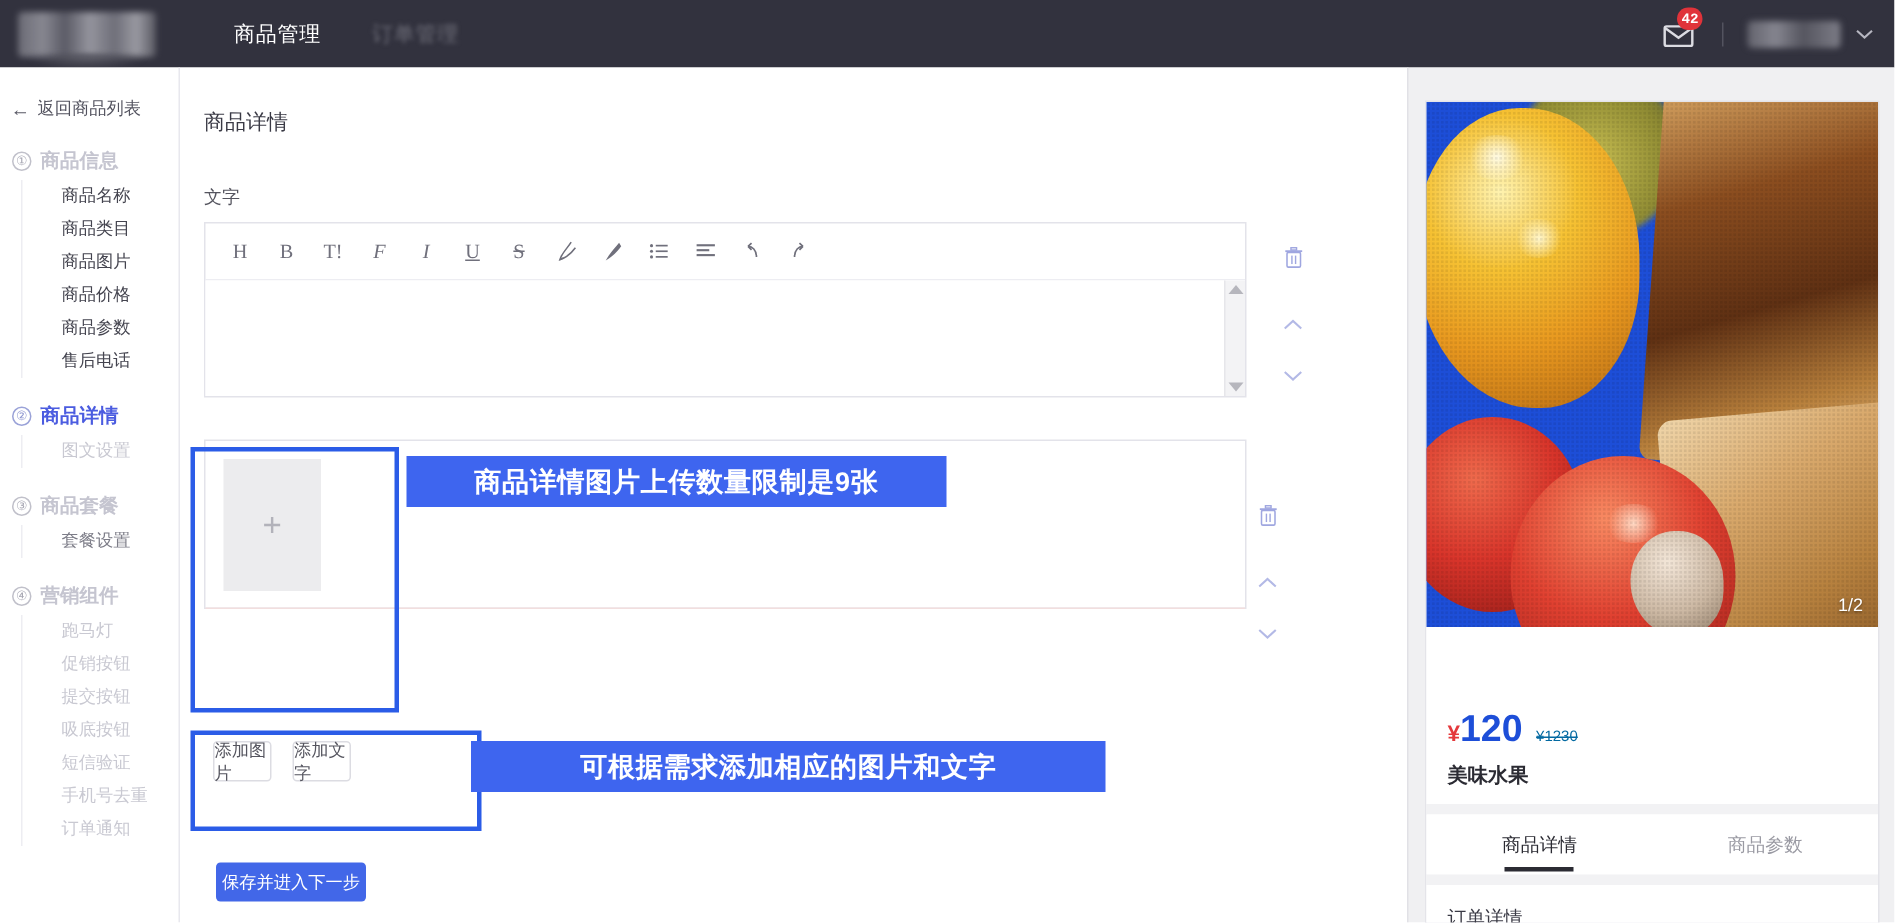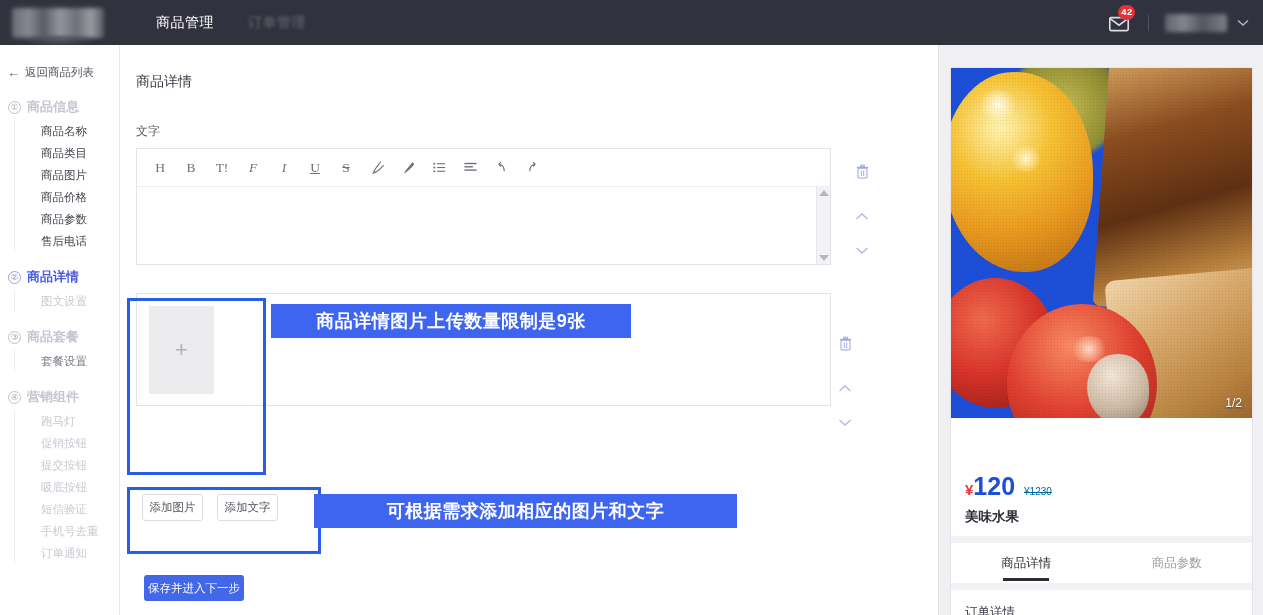--- a/index.html
+++ b/index.html
@@ -142,21 +142,21 @@
   
   .hl { position: absolute; border: 3px solid #2b5ce7; pointer-events: none; }
   .banner {
     position: absolute; background: #3e65ef; color: #fff; font-weight: bold;
     display: flex; align-items: center; justify-content: center;
     letter-spacing: .5px; white-space: nowrap;
   }
 
   .addbtns { position: absolute; left: 142px; top: 494px; display: flex; gap: 14px; }
   .addbtn {
-    width: 61px; height: 27px; border: 1px solid #dcdce2; background: #fff;
+    width: 39px; height: 27px; border: 1px solid #dcdce2; background: #fff;
     color: #55555f; font-size: 11.5px; display: flex; align-items: center;
     justify-content: center; border-radius: 3px; cursor: pointer;
   }
   .savebtn {
     position: absolute; left: 144px; top: 575px; width: 100px; height: 26px;
     background: #4267e8; color: #fff; font-size: 11.5px; border-radius: 3px;
     display: flex; align-items: center; justify-content: center; cursor: pointer;
   }
 
   

